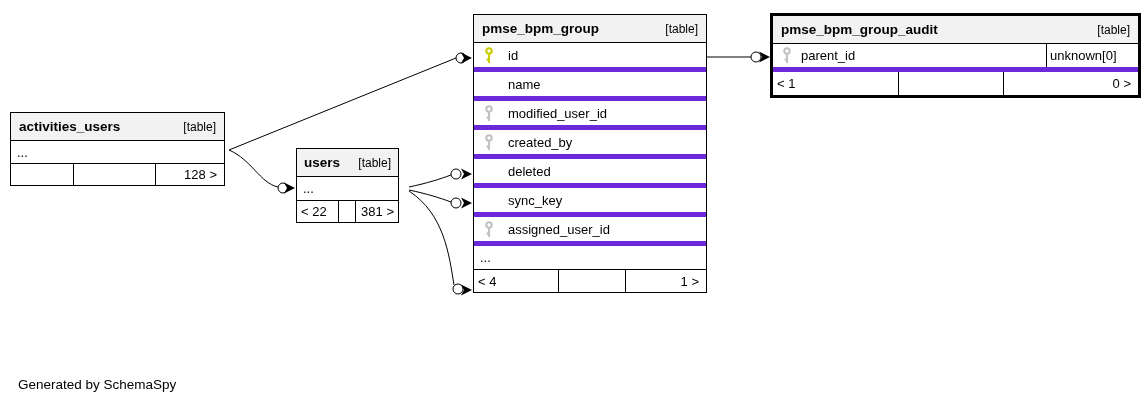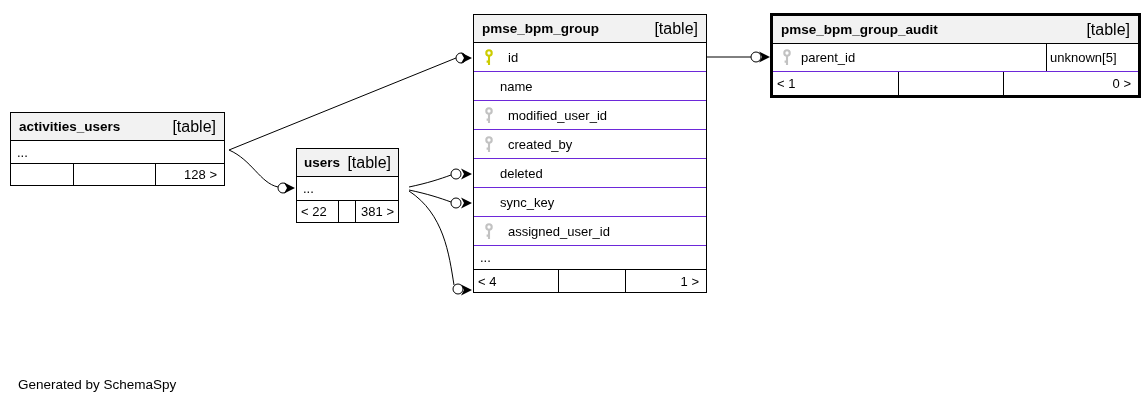--- a/index.html
+++ b/index.html
@@ -5,28 +5,28 @@
   html,body{margin:0;padding:0;background:#fff;}
   #canvas{
     position:relative;width:1145px;height:409px;background:#ffffff;overflow:hidden;
     font-family:"Liberation Sans",sans-serif;color:#000;
   }
   #edges{position:absolute;left:0;top:0;width:1145px;height:409px;}
   .tbl{position:absolute;background:#000000;border:1px solid #000;box-sizing:border-box;font-size:13px;}
   .tbl.thick{border:3px solid #000;}
   .hdr{background:#f2f2f2;border-bottom:1px solid #000;display:flex;justify-content:space-between;align-items:center;padding:0 8px;box-sizing:border-box;}
   .hdr .t{font-weight:bold;font-size:13.5px;white-space:nowrap;}
-  .hdr .tag{font-size:16px;white-space:nowrap;margin-left:10px;}
-  .row{display:flex;align-items:center;border-bottom:1px solid #6d28d9;box-sizing:border-box;background:#fff;}
+  .hdr .tag{font-size:12px;white-space:nowrap;margin-left:10px;}
+  .row{display:flex;align-items:center;border-bottom:5px solid #6d28d9;box-sizing:border-box;background:#fff;}
   .row:last-of-type{border-bottom:none;}
   .ic{width:34px;padding-left:10px;box-sizing:border-box;display:flex;align-items:center;}
   .ic.narrow{width:28px;padding-left:9px;}
   .ic svg{display:block;}
   .lbl{white-space:nowrap;}
-  .noicon .lbl{margin-left:26px;}
+  .noicon .lbl{margin-left:34px;}
   .more{padding-left:6px;border-bottom:1px solid #000;display:flex;align-items:center;box-sizing:border-box;background:#fff;}
   .pager{display:flex;box-sizing:border-box;background:#fff;}
   .pager .cell{box-sizing:border-box;border-right:1px solid #000;display:flex;align-items:center;padding:0 4px;white-space:nowrap;}
   .pager .cell:last-child{border-right:none;flex:1;justify-content:flex-end;padding-right:7px;}
   .typecell{border-left:1px solid #000;box-sizing:border-box;height:100%;display:flex;align-items:center;padding:0 3px;white-space:nowrap;margin-left:auto;}
   #credit{position:absolute;left:18px;top:377px;font-size:13.5px;}
 </style>
 </head>
 <body>
 
@@ -157,21 +157,21 @@
       <span class="tag">[table]</span>
     </div>
     <div class="row" style="height:28px;">
       <span class="ic narrow">
         <svg width="10" height="17" viewBox="0 0 10 17">
           <circle cx="5" cy="4" r="2.7" fill="none" stroke="#c2c2c2" stroke-width="2.1"></circle>
           <path d="M5 6.7 V16 M5 12.6 H2.6" stroke="#c2c2c2" stroke-width="2.1" fill="none"></path>
         </svg>
       </span>
       <span class="lbl">parent_id</span>
-      <span class="typecell" style="width:92px;">unknown[5]</span>
+      <span class="typecell" style="width:92px;">unknown[0]</span>
     </div>
     <div class="pager" style="height:23px;">
       <div class="cell" style="width:126px;">&lt; 1</div>
       <div class="cell" style="width:105px;"></div>
       <div class="cell">0 &gt;</div>
     </div>
   </div>
 
   <div id="credit">Generated by SchemaSpy</div>
 </div>

